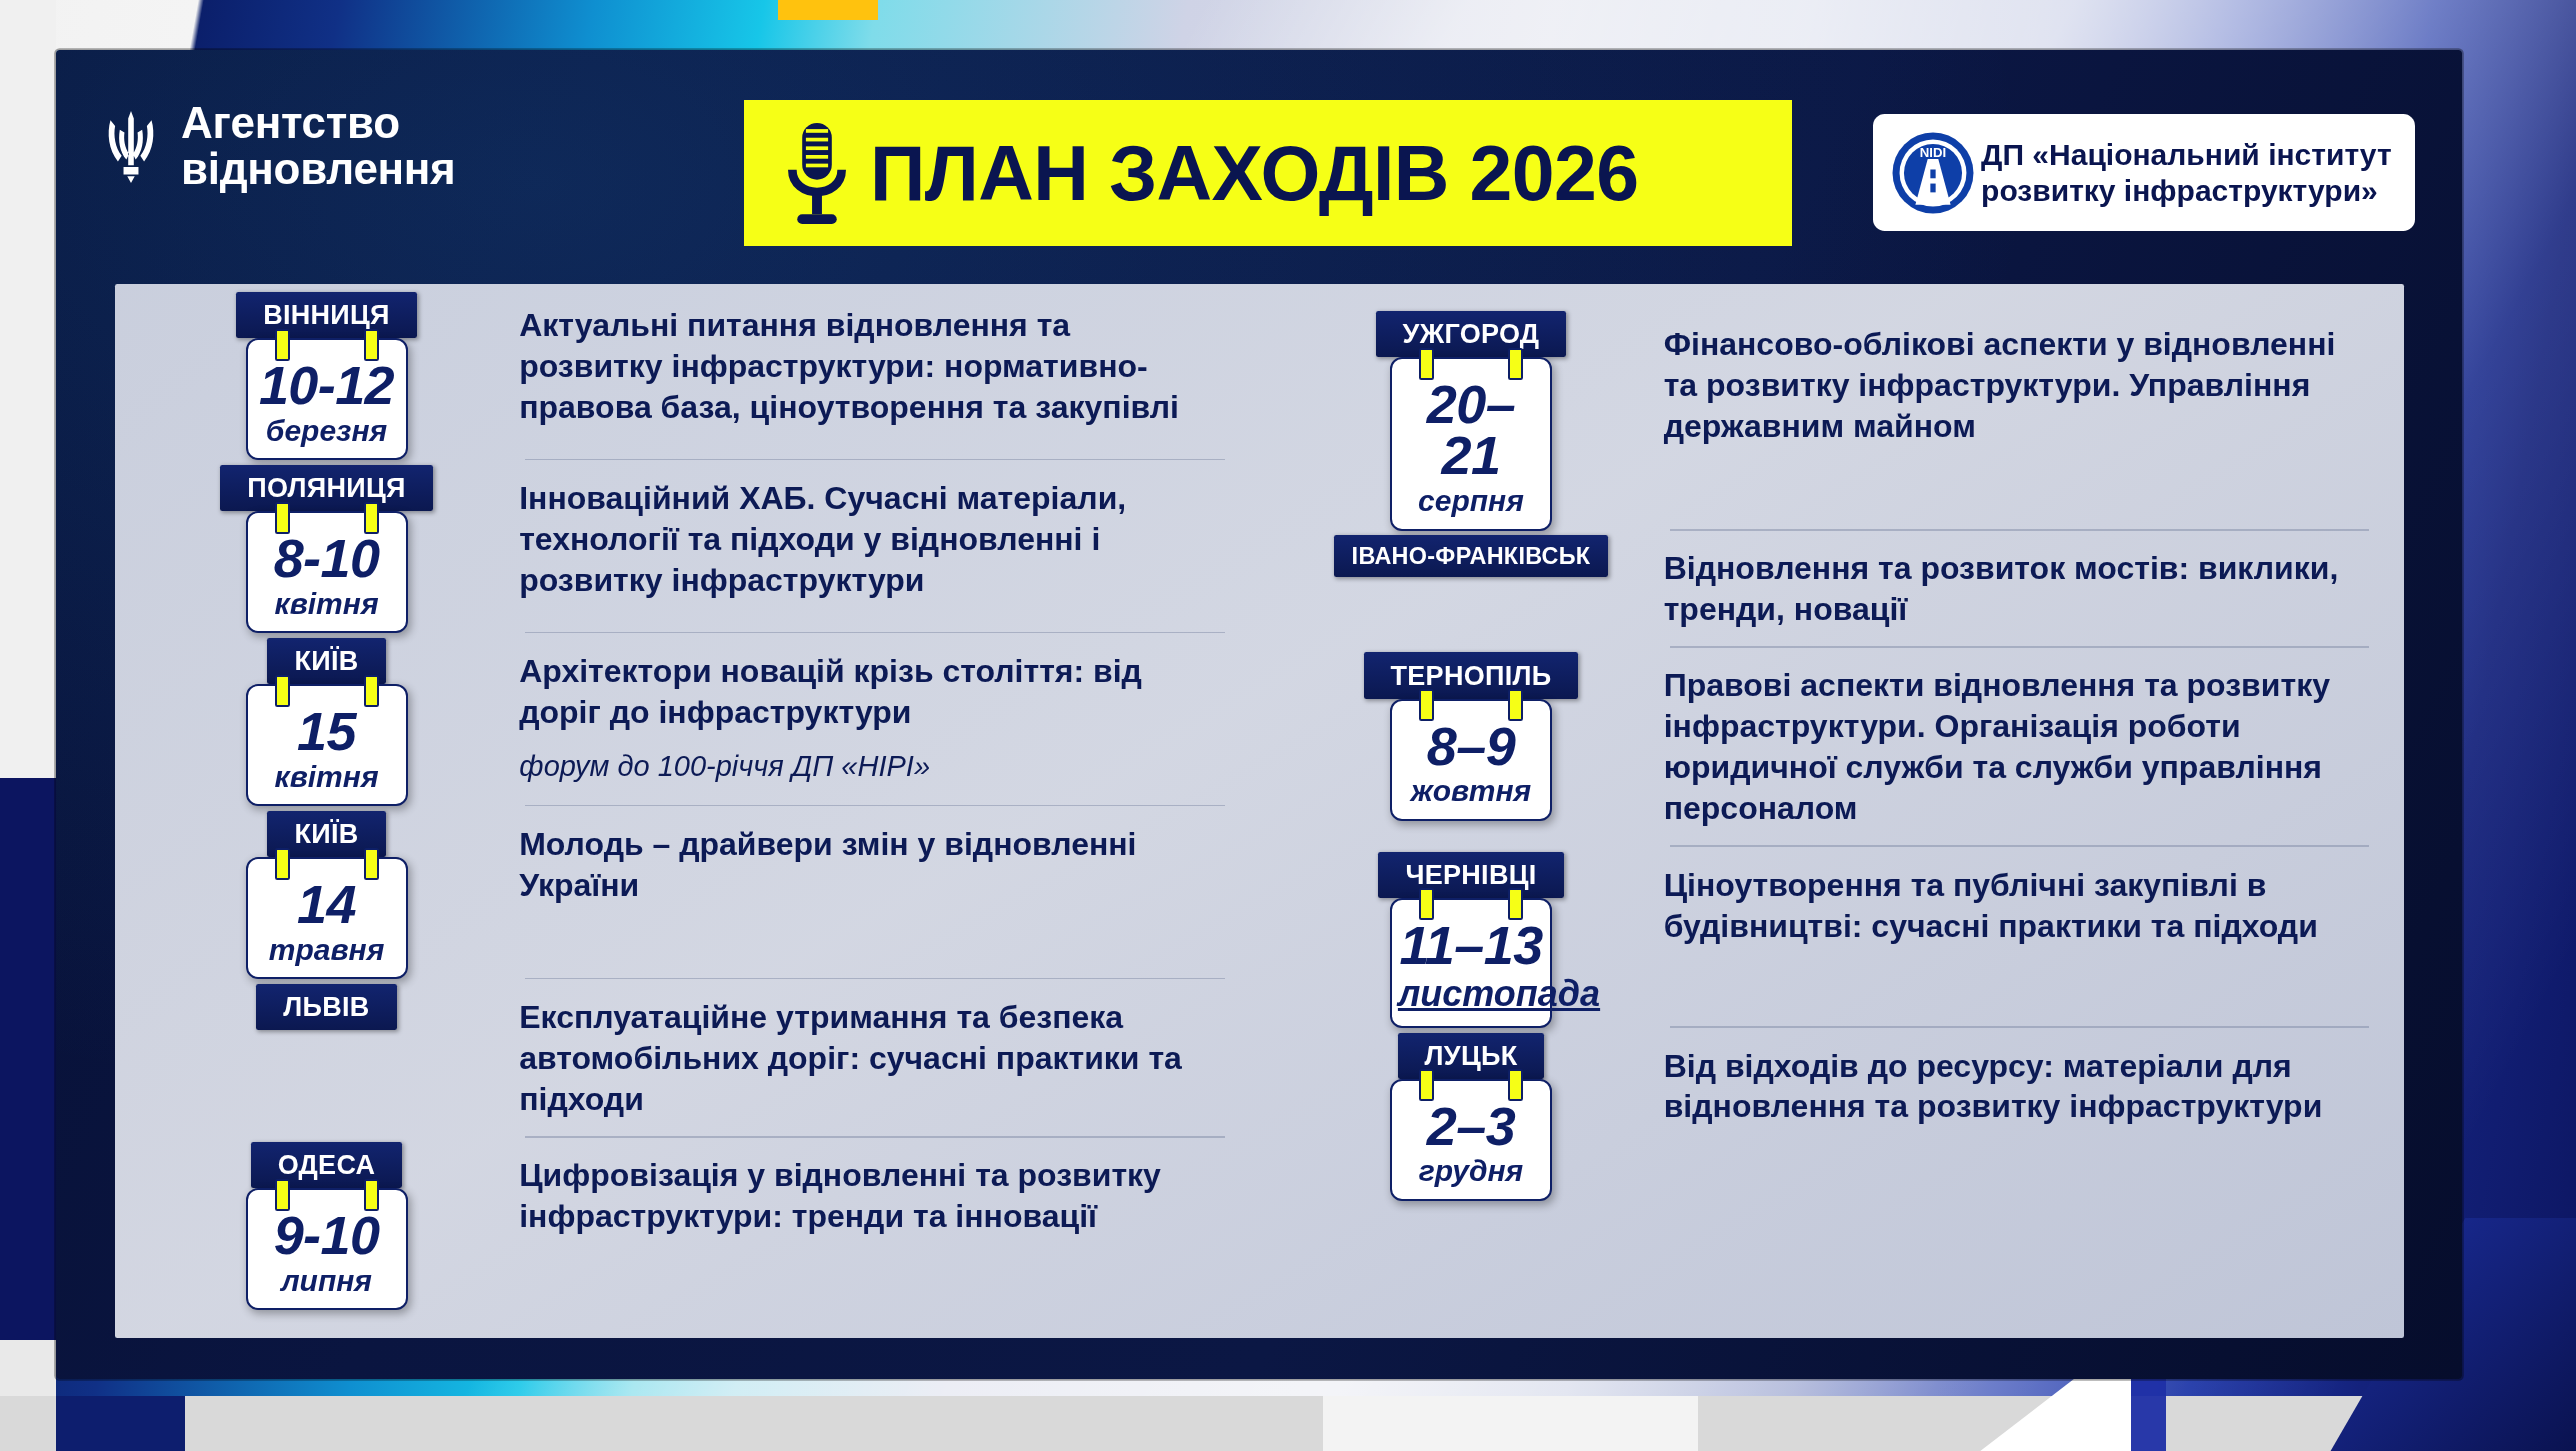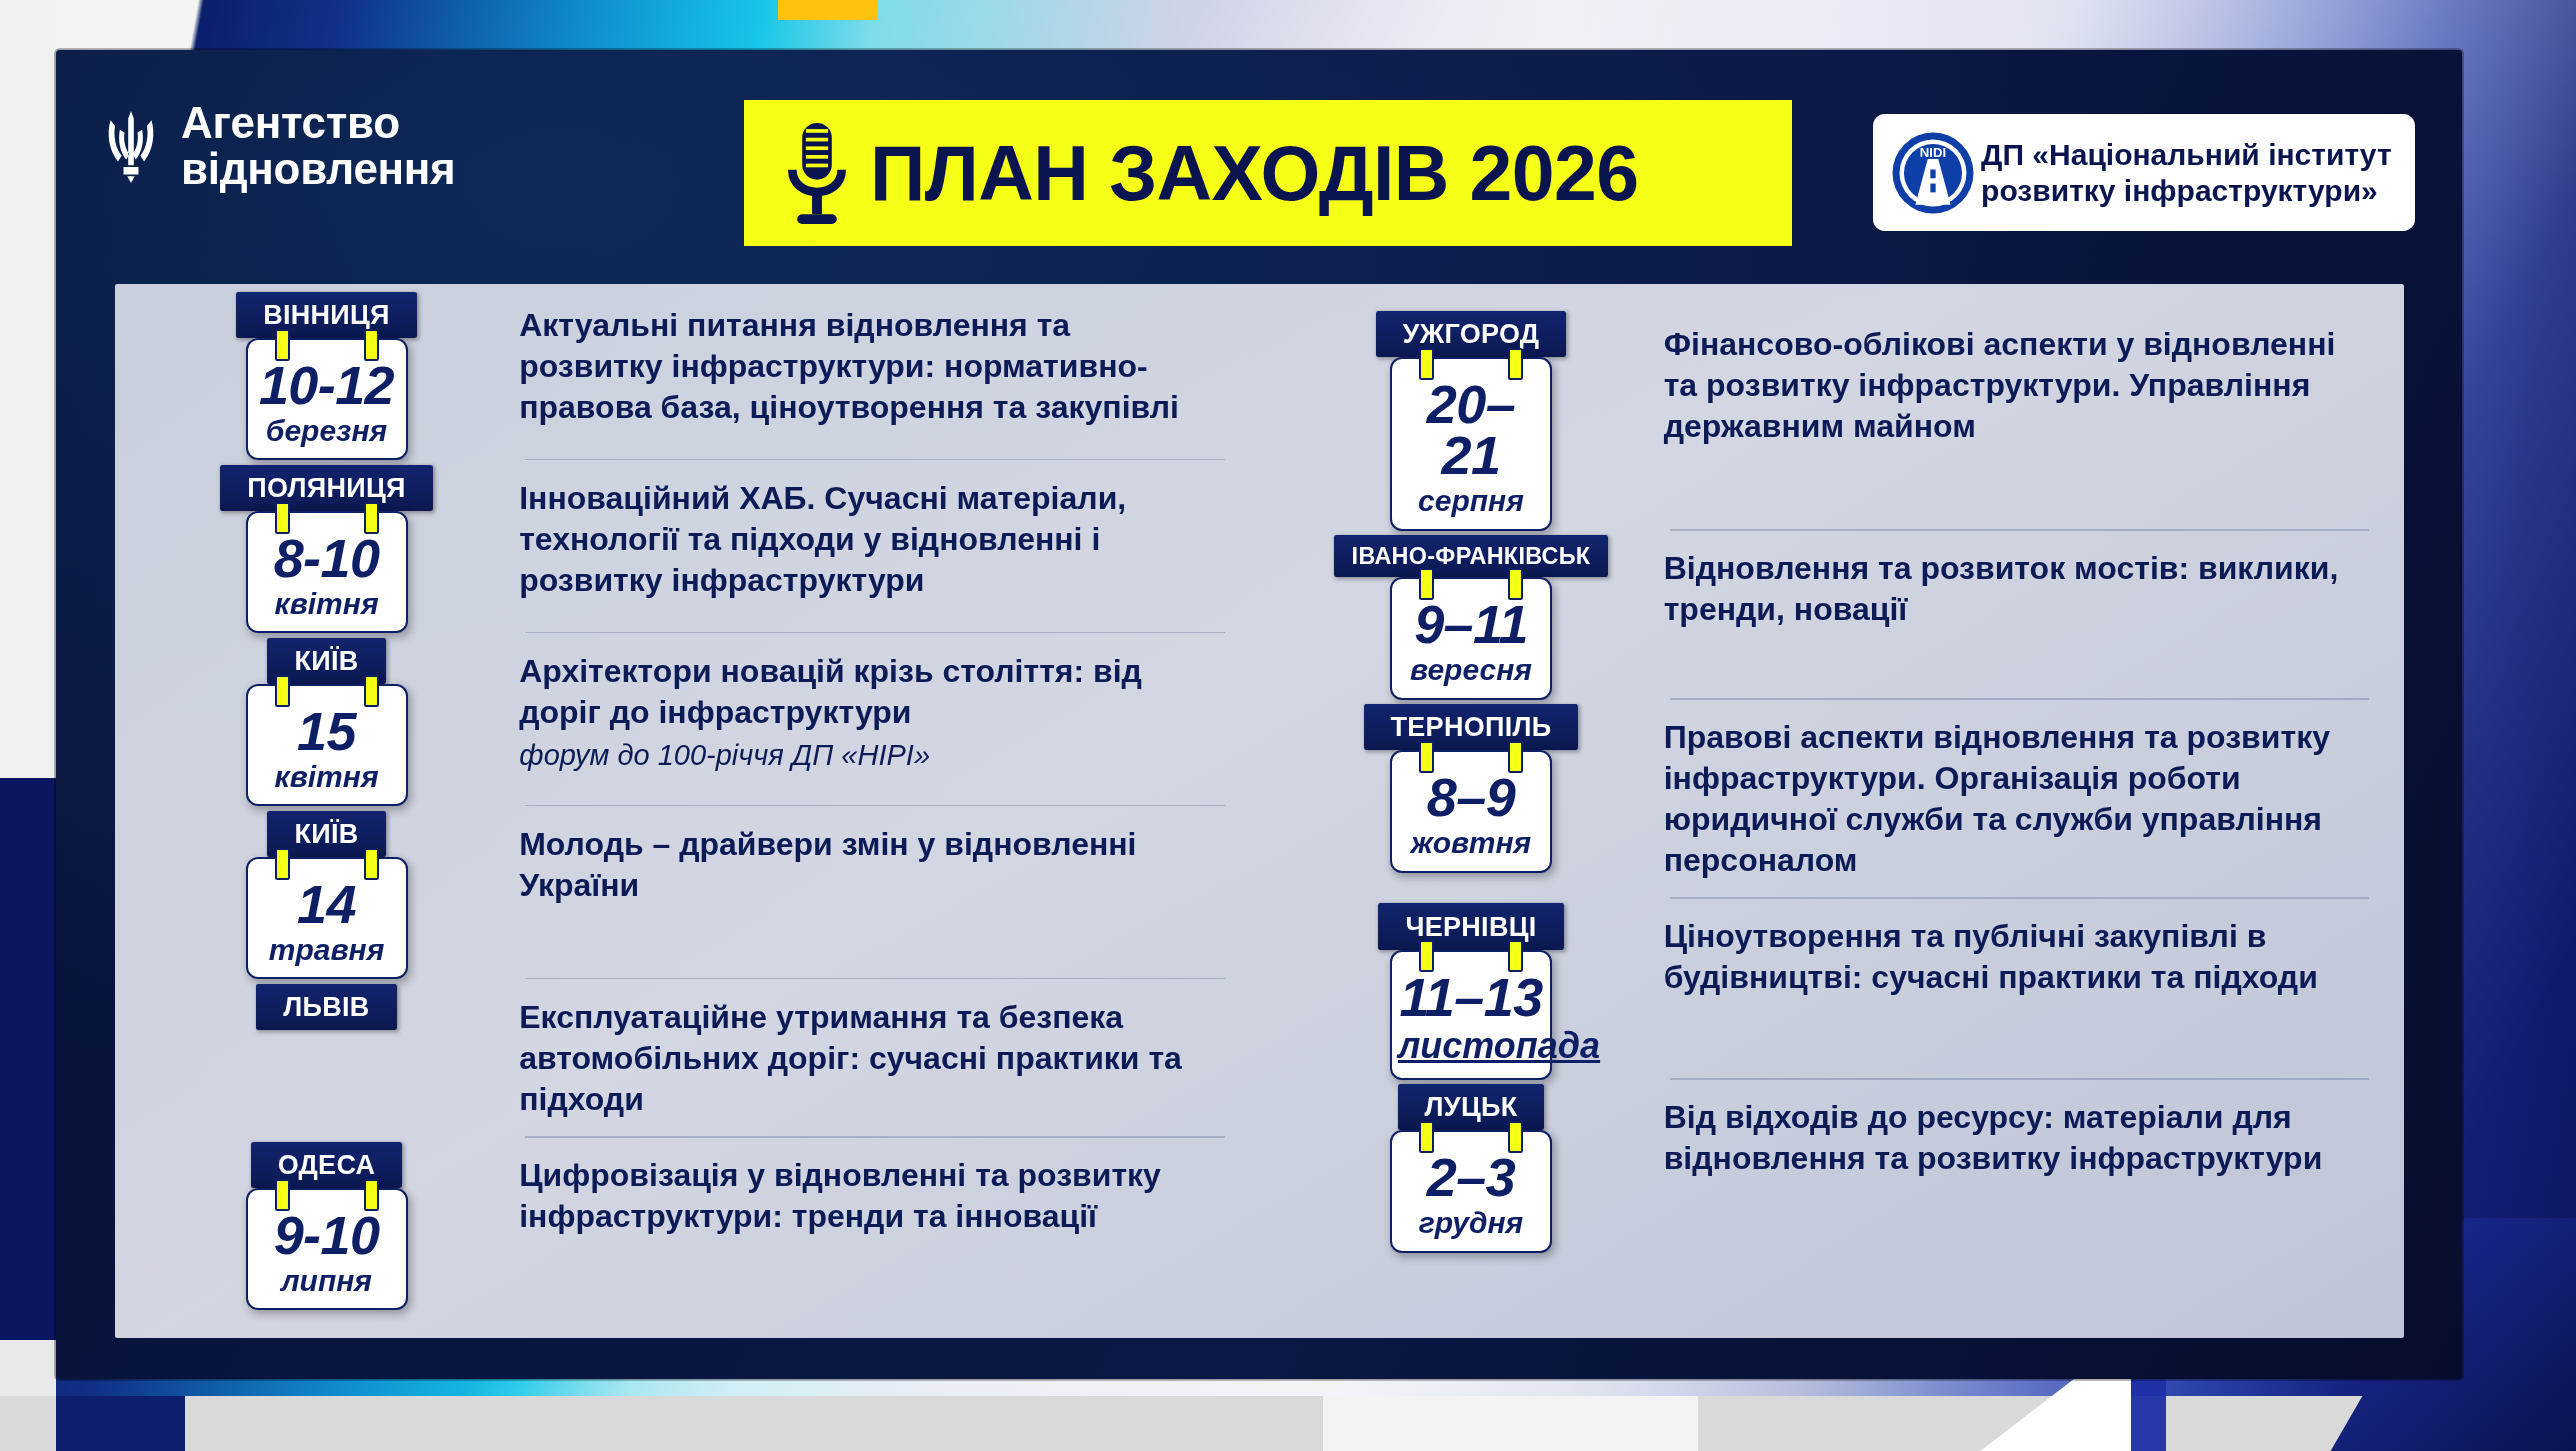--- a/index.html
+++ b/index.html
@@ -173,21 +173,21 @@
   .date-mon {
     color: #0e1f66; font-weight: bold; font-size: 30px; font-style: italic; margin-top: 2.3px;
   }
 
   
   .desc { flex: 1 1 auto; padding: 13px 17.6px 17.6px 8.2px; }
   .desc-main {
     color: #0c1a55; font-weight: bold; font-size: 32px; line-height: 1.28;
   }
   .desc-sub {
-    color: #0c1a55; font-size: 29px; font-style: italic; line-height: 1.3; margin-top: 4px;
+    color: #0c1a55; font-size: 29px; font-style: italic; line-height: 1.3; margin-top: 15px;
   }
 </style>
 </head>
 <body>
 
 <div class="bg-base"></div>
 <div class="bg-diag-light"></div>
 <div class="bg-left-strip"></div>
 <div class="bg-left-navy"></div>
 <div class="bg-left-white2"></div>
@@ -375,28 +375,20 @@
         </div>
         <div class="desc">
           <div class="desc-main">Фінансово-облікові аспекти у відновленні та розвитку інфраструктури. Управління державним майном</div>
         </div>
         <div class="sep"></div>
       </div>
 
       <div class="row">
         <div class="plate">
           <div class="city-tab" style="font-size:23.4px;padding-left:17.6px;padding-right:17.6px;">ІВАНО-ФРАНКІВСЬК</div>
-          <div class="date-card">
-            <div class="pins">
-              <span class="pin"></span>
-              <span class="pin"></span>
-            </div>
-            <div class="date-num">9–11</div>
-            <div class="date-mon">вересня</div>
-          </div>
         </div>
         <div class="desc">
           <div class="desc-main">Відновлення та розвиток мостів: виклики, тренди, новації</div>
         </div>
         <div class="sep"></div>
       </div>
 
       <div class="row">
         <div class="plate">
           <div class="city-tab">ТЕРНОПІЛЬ</div>

